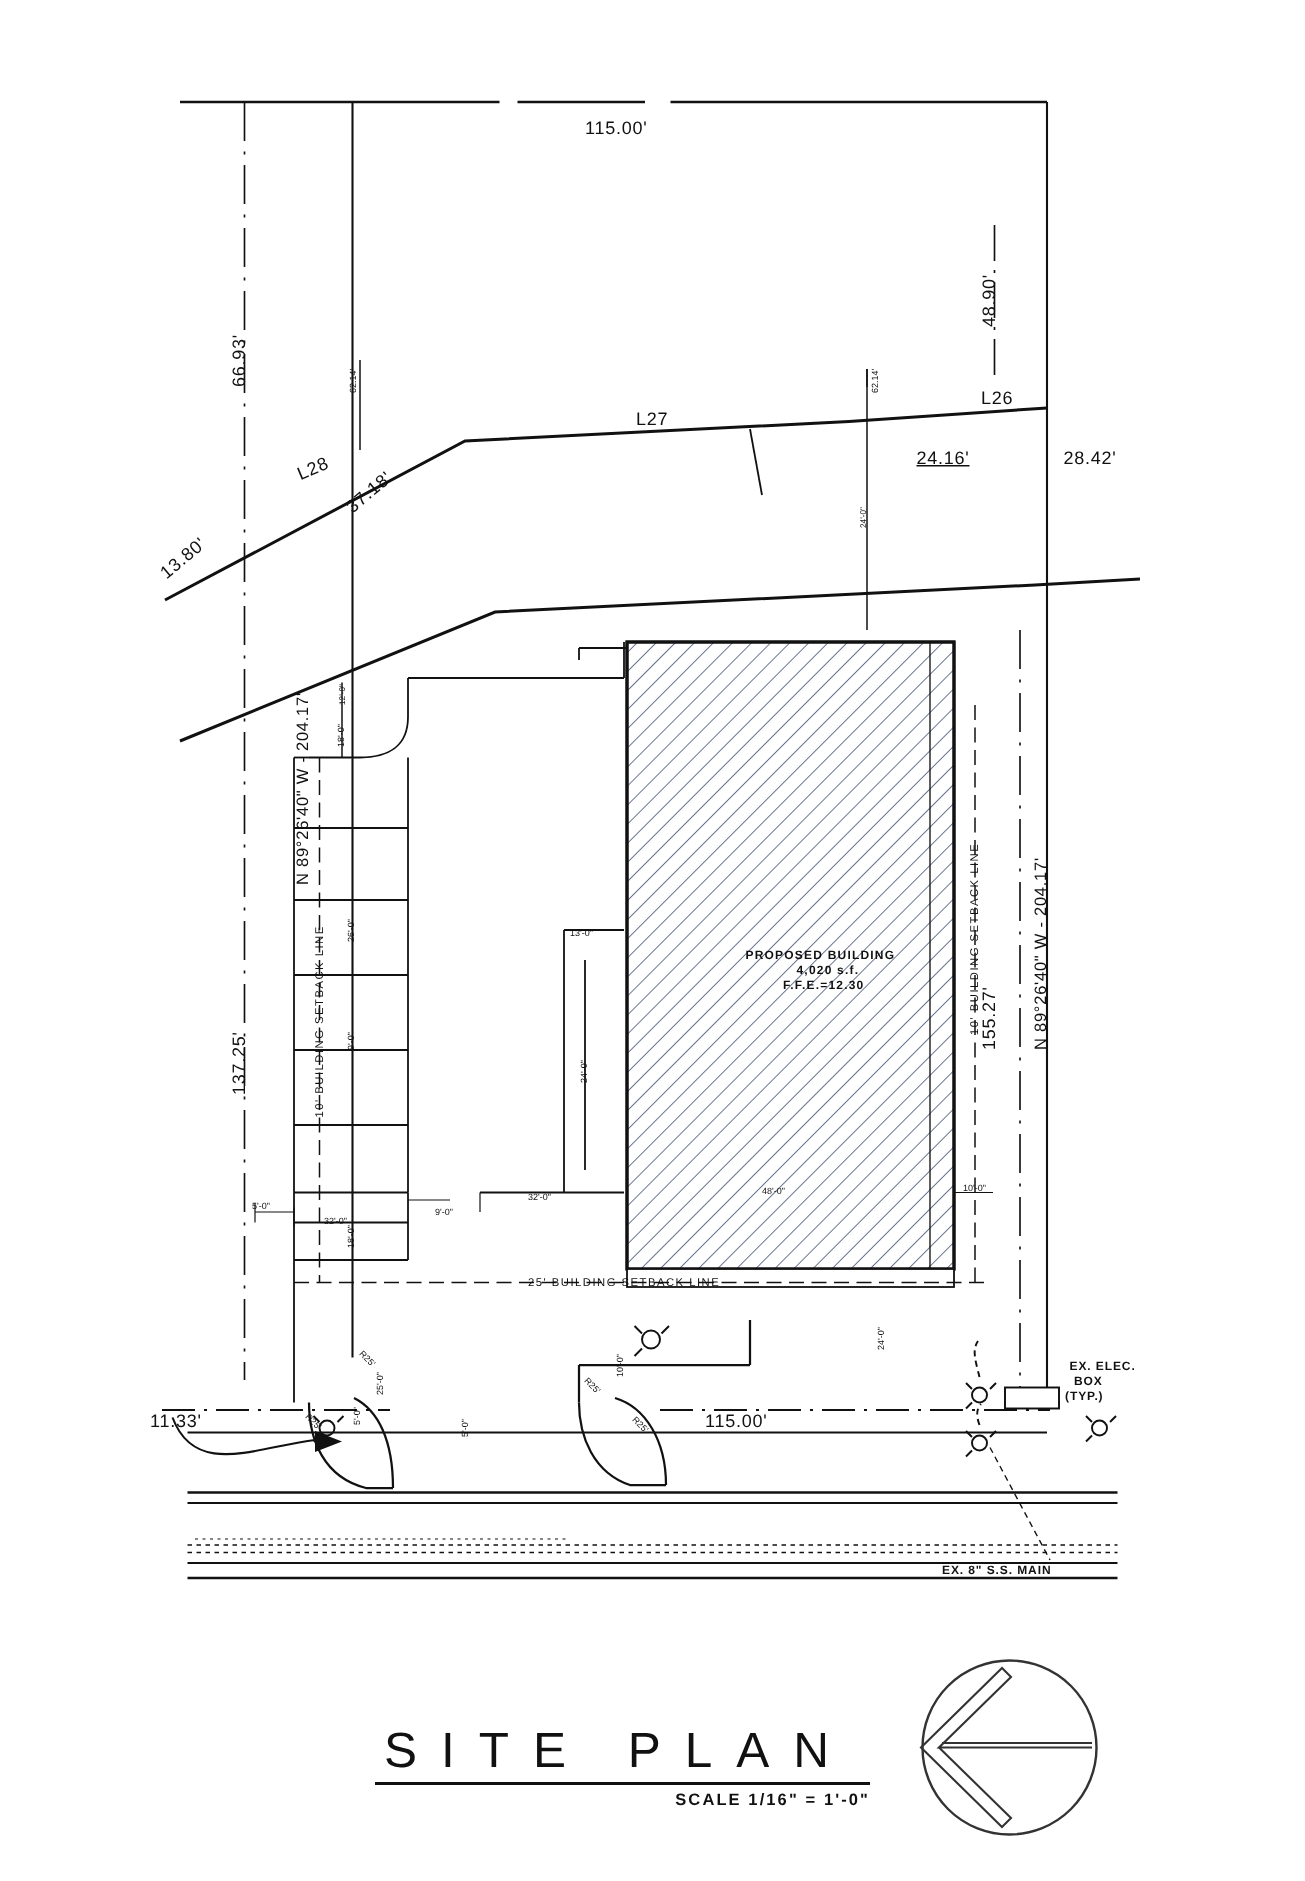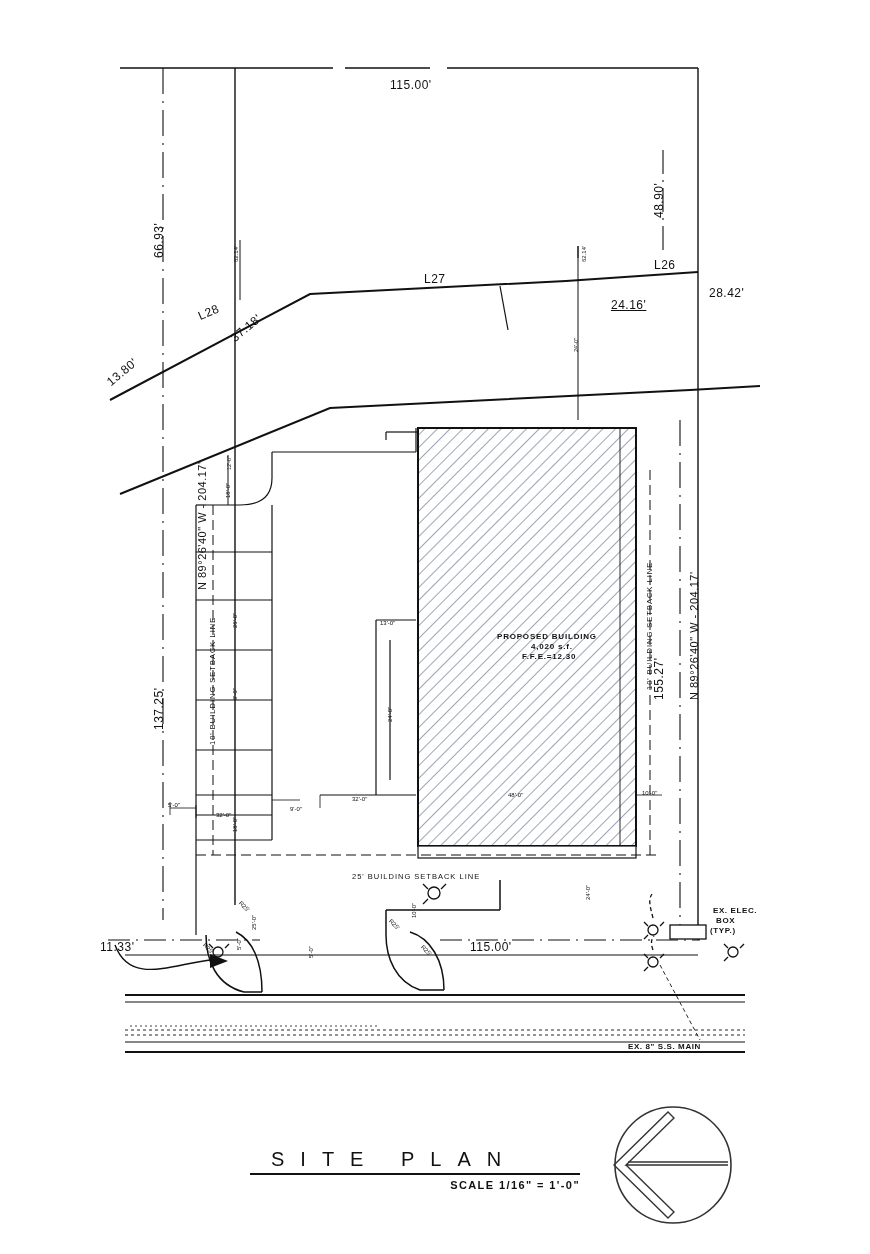--- a/index.html
+++ b/index.html
@@ -17,24 +17,23 @@
     letter-spacing:.5px;
   }
   .dim{font-size:12px;}
   .tiny{font-size:6px;letter-spacing:0px;}
   .tiny2{font-size:5.5px;letter-spacing:0px;}
   .sb{font-size:7.5px;letter-spacing:1px;}
   .rot90{transform-origin:0 0;transform:rotate(-90deg);}
   .bld{font-size:8px;font-weight:bold;letter-spacing:.8px;text-align:center;padding-left:42px;}
   #titleblock{position:absolute;left:250px;top:1148px;width:380px;}
   #titleword{
-    font-size:20px;letter-spacing:16px;font-weight:400;
+    font-size:33px;letter-spacing:16px;font-weight:400;
     font-family:"Liberation Sans", sans-serif;color:#111;
     padding-left:6px;
-    margin-left:15px;
   }
   #titlerule{border-bottom:2px solid #111;width:330px;margin-top:2px;}
   #scaletext{font-size:11px;font-weight:bold;letter-spacing:1.4px;text-align:right;width:330px;margin-top:4px;}
 </style>
 </head>
 <body>
 
 <svg id="plan" viewBox="0 0 870 1254">
   <defs>
     <pattern id="hatch45" width="9" height="9" patternTransform="rotate(45)" patternUnits="userSpaceOnUse">
@@ -201,34 +200,34 @@
 <div class="lbl dim rot90" style="left:152px;top:730px;">137.25'</div>
 
 <div class="lbl dim rot90" style="left:652px;top:700px;">155.27'</div>
 
 <div class="lbl rot90" style="left:196px;top:590px;font-size:11px;">N 89°26'40" W - 204.17'</div>
 
 <div class="lbl rot90" style="left:688px;top:700px;font-size:11px;">N 89°26'40" W - 204.17'</div>
 
 <div class="lbl dim" style="left:424px;top:272px;">L27</div>
 <div class="lbl dim" style="left:654px;top:258px;">L26</div>
-<div class="lbl dim" style="left:709px;top:286px;">28.42'</div>
+<div class="lbl dim" style="left:709px;top:298px;">28.42'</div>
 <div class="lbl dim" style="left:611px;top:298px;text-decoration:underline;">24.16'</div>
 
 <div class="lbl dim" style="left:196px;top:310px;transform-origin:0 0;transform:rotate(-23deg);">L28</div>
 <div class="lbl dim" style="left:228px;top:334px;transform-origin:0 0;transform:rotate(-40deg);">37.18'</div>
 <div class="lbl dim" style="left:104px;top:378px;transform-origin:0 0;transform:rotate(-40deg);">13.80'</div>
 
 <div class="lbl tiny rot90" style="left:233px;top:262px;">62.14'</div>
 <div class="lbl tiny rot90" style="left:581px;top:262px;">62.14'</div>
 <div class="lbl tiny2 rot90" style="left:573px;top:352px;">24'-0"</div>
 
 <div class="lbl sb rot90" style="left:208px;top:745px;">10' BUILDING SETBACK LINE</div>
 <div class="lbl sb rot90" style="left:645px;top:690px;">10' BUILDING SETBACK LINE</div>
-<div class="lbl sb" style="left:352px;top:850px;margin-top:22px;">25' BUILDING SETBACK LINE</div>
+<div class="lbl sb" style="left:352px;top:850px;">25' BUILDING SETBACK LINE</div>
 
 <div class="lbl bld" style="left:455px;top:632px;">PROPOSED BUILDING</div>
 <div class="lbl bld" style="left:489px;top:642px;">4,020 s.f.</div>
 <div class="lbl bld" style="left:480px;top:652px;">F.F.E.=12.30</div>
 
 <div class="lbl tiny rot90" style="left:225px;top:498px;">18'-0"</div>
 <div class="lbl tiny rot90" style="left:232px;top:628px;">26'-0"</div>
 <div class="lbl tiny rot90" style="left:232px;top:700px;">9'-0"</div>
 <div class="lbl tiny rot90" style="left:232px;top:832px;">18'-0"</div>
 <div class="lbl tiny rot90" style="left:387px;top:722px;">24'-0"</div>

